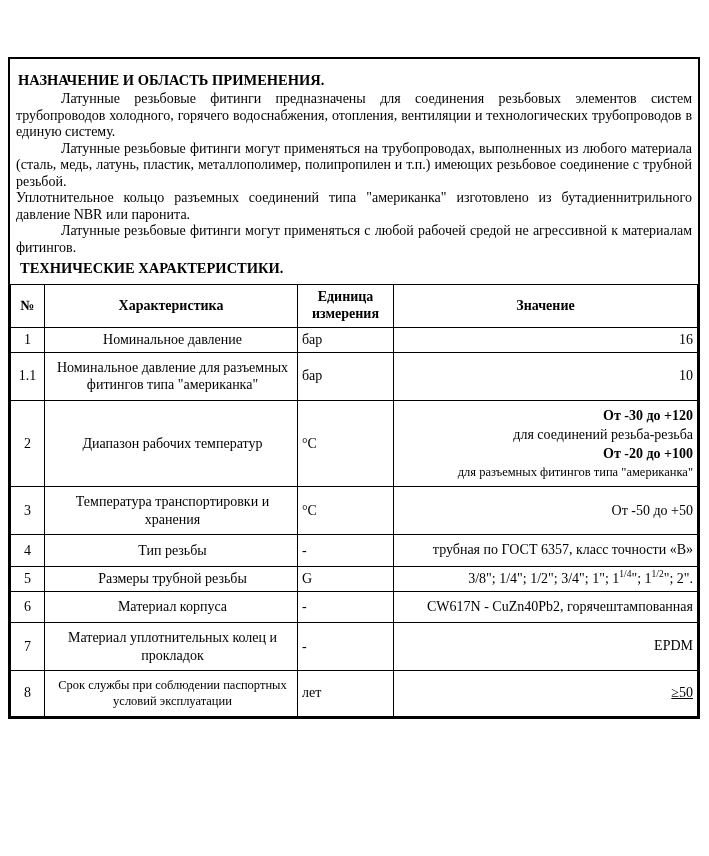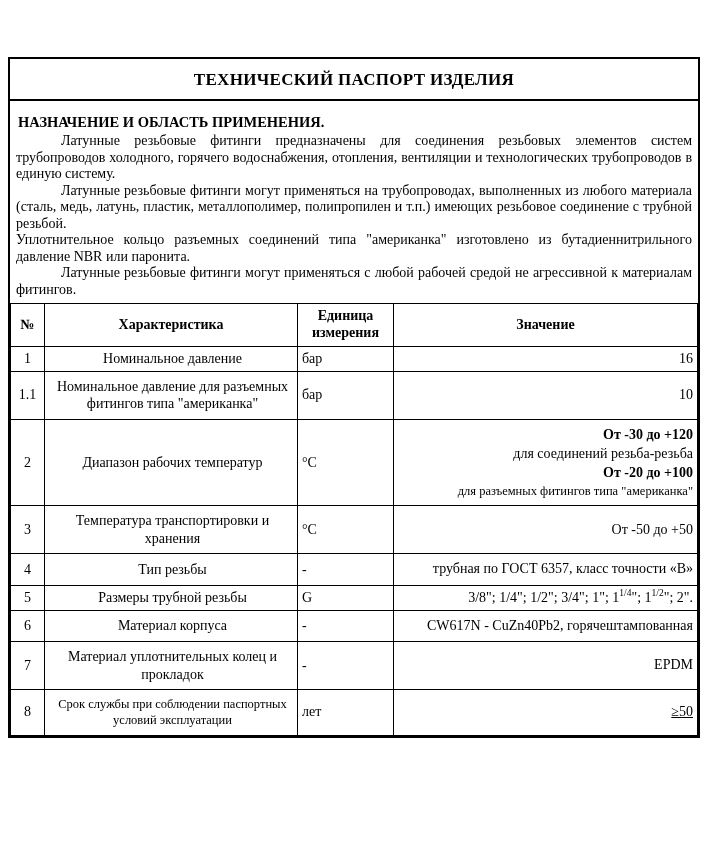--- a/index.html
+++ b/index.html
@@ -71,30 +71,28 @@
   td.small-name { font-size: 12.5px; line-height: 1.3; }
   .underline { text-decoration: underline; }
   sup.frac { font-size: 9.5px; vertical-align: super; line-height: 0; }
   tr.row-tall td { padding-top: 6px; padding-bottom: 6px; }
 </style>
 </head>
 <body>
 
 <div class="page">
 
-  <div class="title-block">
-    <span class="title">ТЕХНИЧЕСКИЙ ПАСПОРТ ИЗДЕЛИЯ</span>
-  </div>
 
   <div class="content">
     <div class="heading">НАЗНАЧЕНИЕ И ОБЛАСТЬ ПРИМЕНЕНИЯ.</div>
     <p class="par indent">Латунные резьбовые фитинги предназначены для соединения резьбовых элементов систем трубопроводов холодного, горячего водоснабжения, отопления, вентиляции и технологических трубопроводов в единую систему.</p>
     <p class="par indent">Латунные резьбовые фитинги могут применяться на трубопроводах, выполненных из любого материала (сталь, медь, латунь, пластик, металлополимер, полипропилен и т.п.) имеющих резьбовое соединение с трубной резьбой.</p>
     <p class="par">Уплотнительное кольцо разъемных соединений типа "американка" изготовлено из бутадиеннитрильного давление NBR или паронита.</p>
     <p class="par indent">Латунные резьбовые фитинги могут применяться с любой рабочей средой не агрессивной к материалам фитингов.</p>
+    <div class="heading specs">ТЕХНИЧЕСКИЕ ХАРАКТЕРИСТИКИ.</div>
   </div>
 
   <table class="specs-table">
     <colgroup>
       <col style="width:34px">
       <col style="width:253px">
       <col style="width:96px">
       <col>
     </colgroup>
     <thead>

